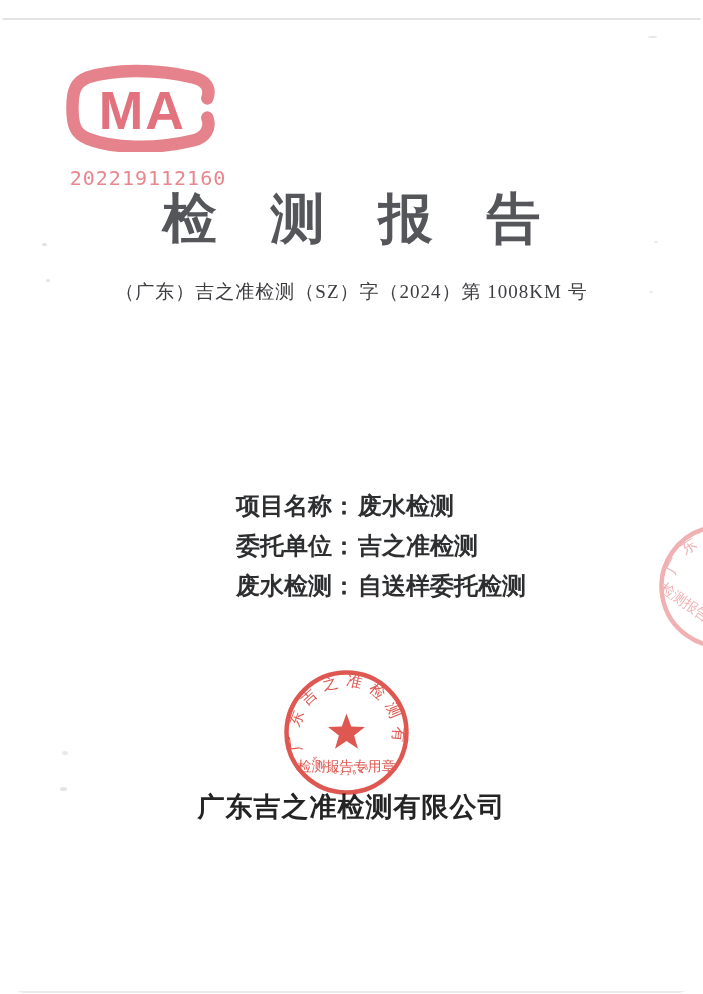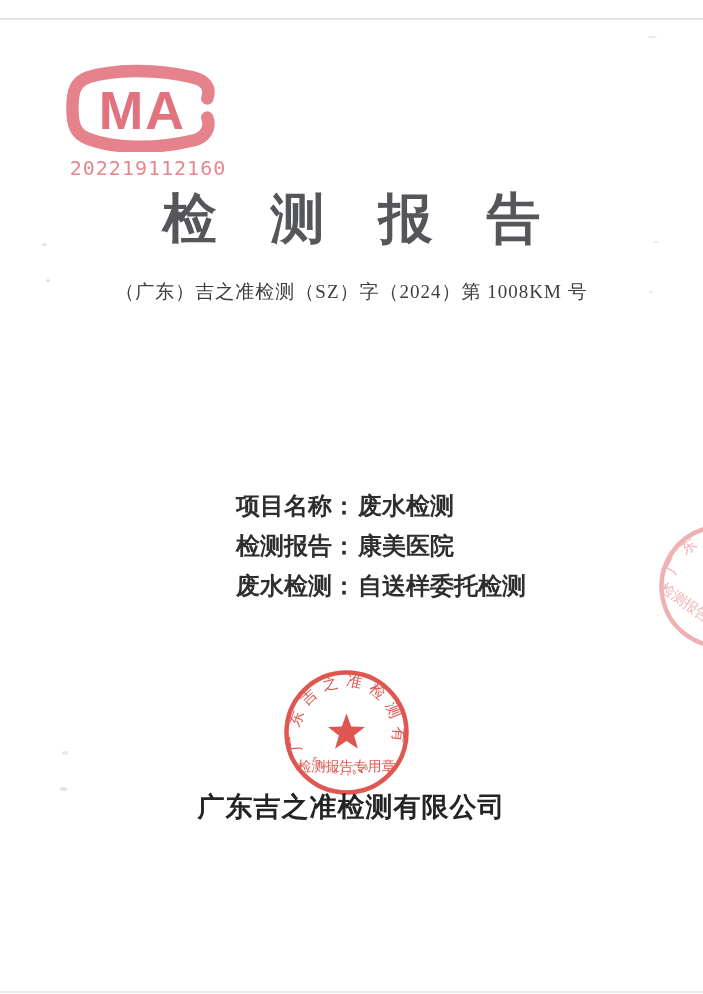--- a/index.html
+++ b/index.html
@@ -1,37 +1,38 @@
 <!DOCTYPE html>
 <html><head>
 <meta charset="utf-8">
 <style>
   html,body{margin:0;padding:0;background:#ffffff;}
   .page{
     position:relative;width:703px;height:994px;margin:0 auto;
     background:#ffffff;overflow:hidden;
     font-family:"Liberation Serif","DejaVu Serif",serif;
+    border-radius:31px;
   }
   
   .scan-line-top{position:absolute;left:0;top:18px;width:703px;height:1.5px;background:#d9d9d9;opacity:.75;}
   .scan-line-bottom{position:absolute;left:0;top:991px;width:703px;height:2px;background:#ececec;}
   .speck{position:absolute;background:#c9c9c9;border-radius:50%;opacity:.55;}
   .sp1{left:42px;top:243px;width:5px;height:3px;}
   .sp2{left:46px;top:279px;width:4px;height:3px;}
   .sp3{left:62px;top:751px;width:6px;height:4px;opacity:.4;}
   .sp4{left:60px;top:787px;width:7px;height:4px;opacity:.5;}
   .sp5{left:648px;top:36px;width:9px;height:2px;opacity:.45;}
   .sp6{left:654px;top:241px;width:4px;height:2px;opacity:.4;}
   .sp7{left:649px;top:291px;width:4px;height:2px;opacity:.4;}
 
   
   .cma{position:absolute;left:62px;top:64px;width:172px;text-align:center;}
   .cma svg{display:block;}
   .cma-number{
-    margin-top:4px;font-family:"DejaVu Sans Mono",monospace;
+    margin-top:14px;font-family:"DejaVu Sans Mono",monospace;
     font-size:20px;letter-spacing:1px;color:#e8858d;white-space:nowrap;
   }
 
   
   .title-wrap{position:absolute;left:0;top:183px;width:703px;text-align:center;}
   .title-text{
     display:inline-block;font-size:54px;font-weight:700;color:#55565a;
     letter-spacing:54px;margin-right:-54px;white-space:nowrap;
   }
 
@@ -93,21 +94,21 @@
     <span class="title-text">检测报告</span>
   </div>
 
   <div class="report-no">（广东）吉之准检测（SZ）字（2024）第 1008KM 号</div>
 
   <div class="details">
     <div class="detail-row">
       <span class="detail-label">项目名称：</span><span>废水检测</span>
     </div>
     <div class="detail-row">
-      <span class="detail-label">检测报告：</span><span>康美医院</span>
+      <span class="detail-label">委托单位：</span><span>吉之准检测</span>
     </div>
     <div class="detail-row">
       <span class="detail-label">废水检测：</span><span>自送样委托检测</span>
     </div>
   </div>
 
   <div class="company">广东吉之准检测有限公司</div>
 
   <div class="seal">
     <svg width="131" height="131" viewBox="0 0 131 131">

